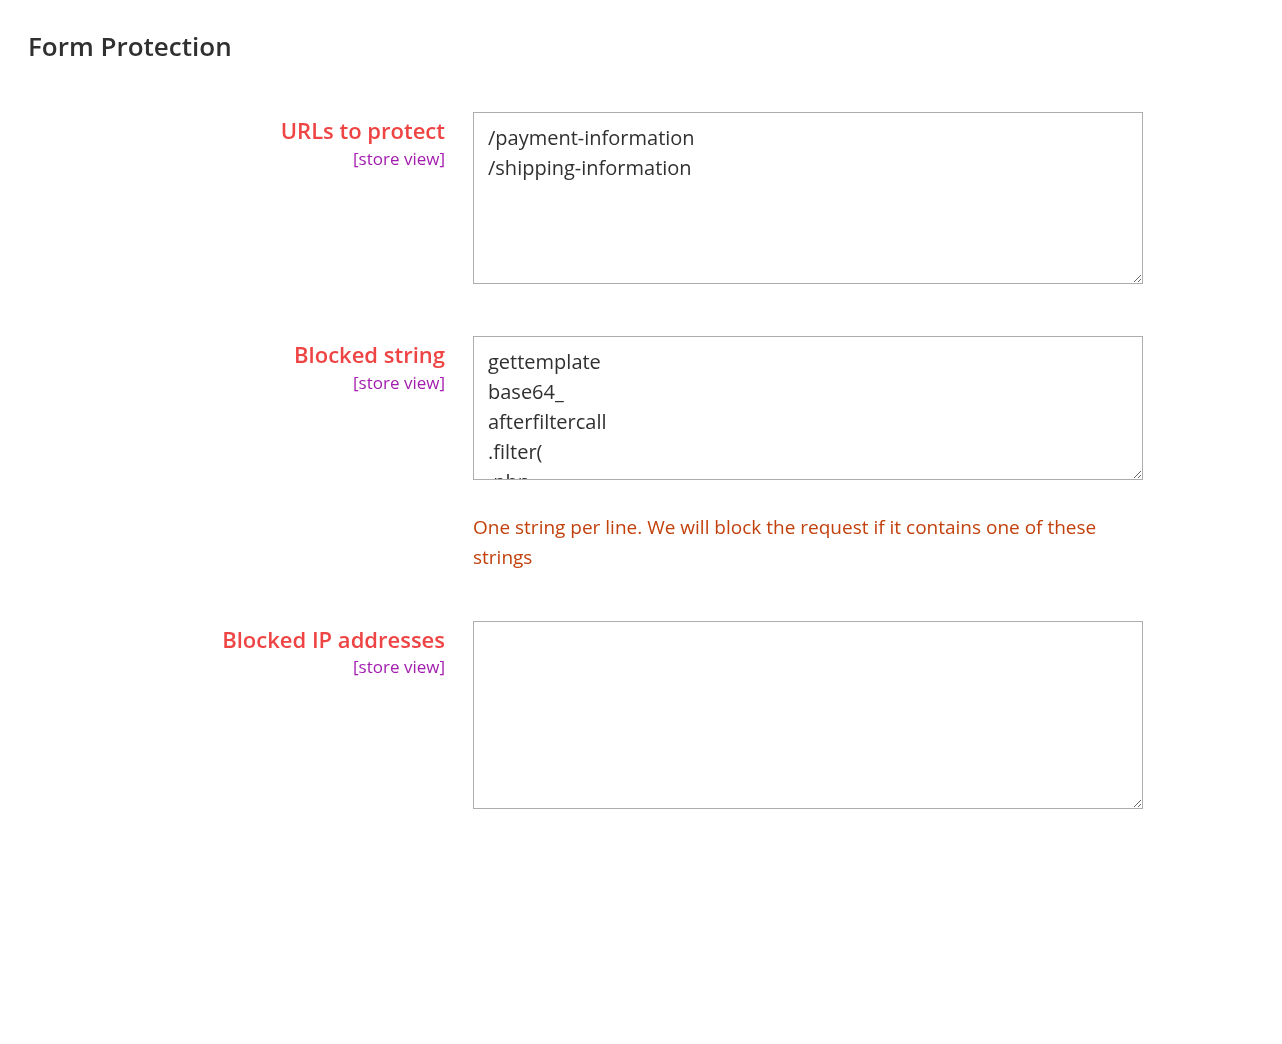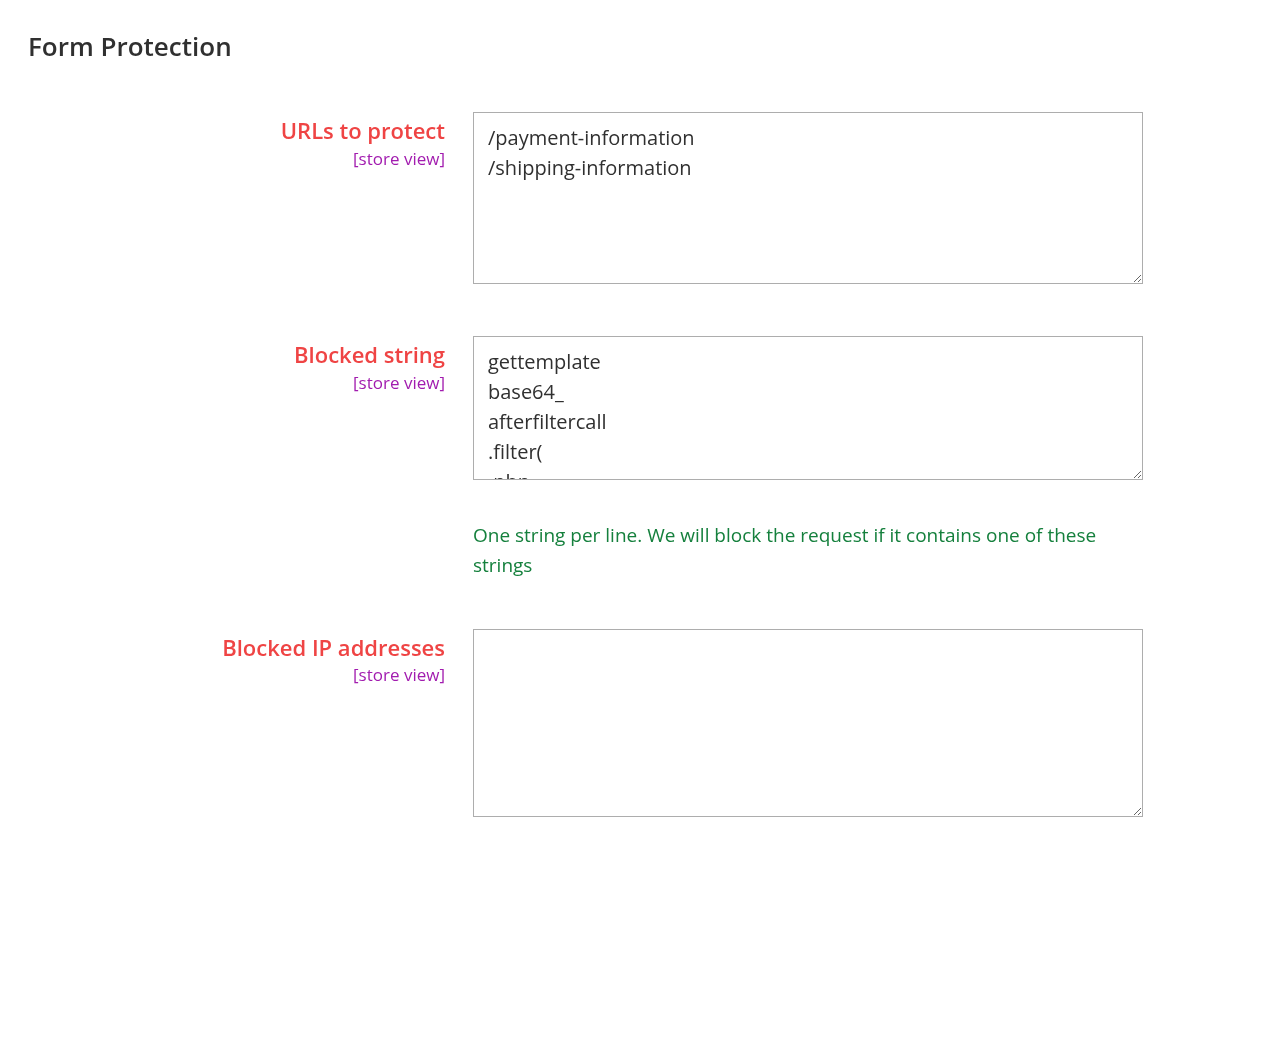--- a/index.html
+++ b/index.html
@@ -68,22 +68,22 @@
     }
     .textarea-strings {
       height: 144px;
       overflow-y: scroll;
     }
     .textarea-ips {
       height: 188px;
     }
     .field-hint {
       font-size: 19px;
-      color: #15803d;
-      margin-top: 36px;
+      color: #c2410c;
+      margin-top: 28px;
       line-height: 1.6;
       white-space: pre-line;
     }
   </style>
 </head>
 <body>
 
 <div>
   <h2 class="section-title">Form Protection</h2>
 

